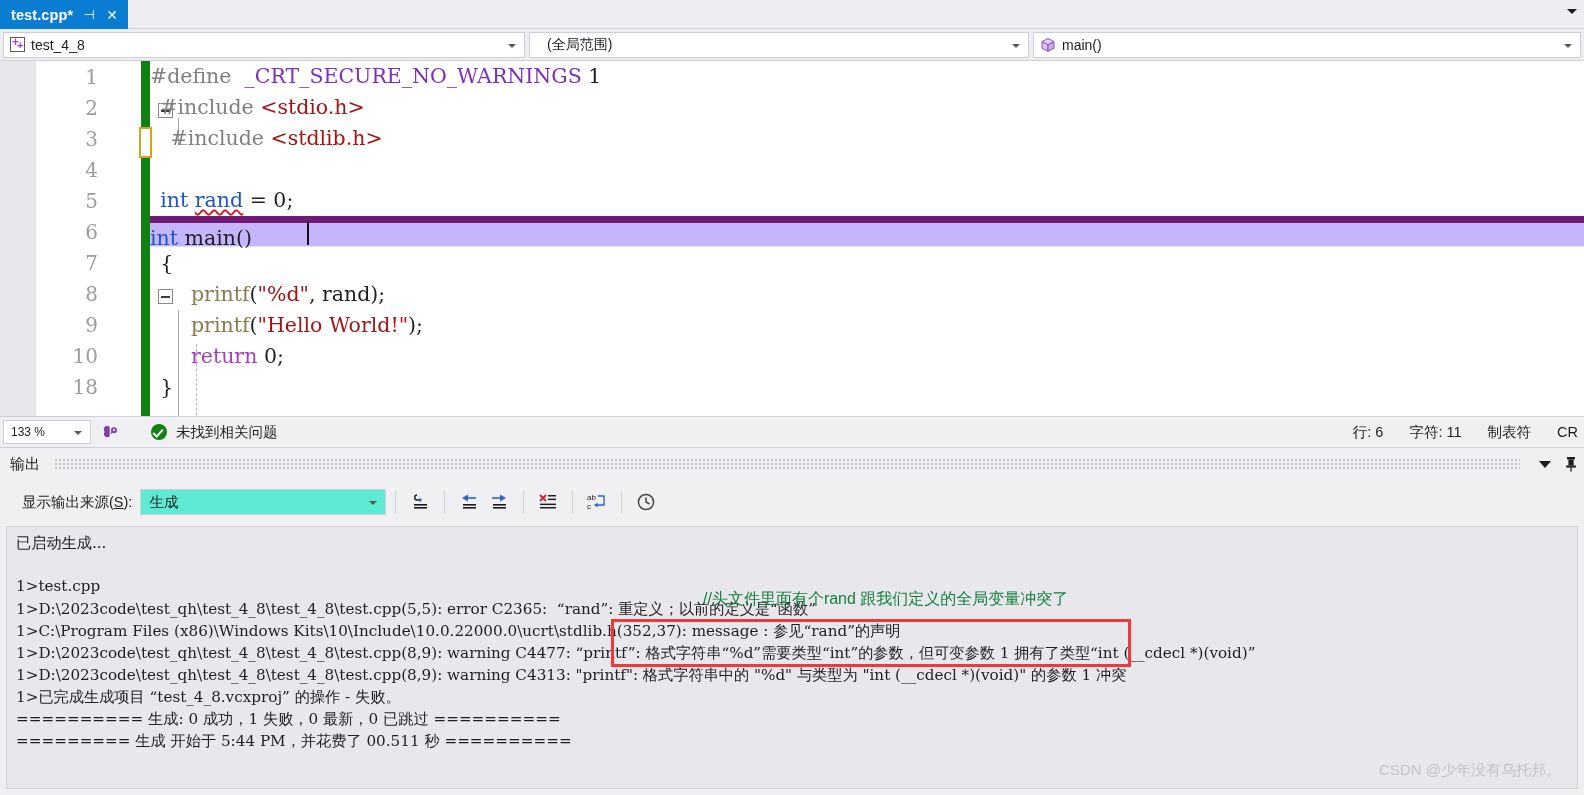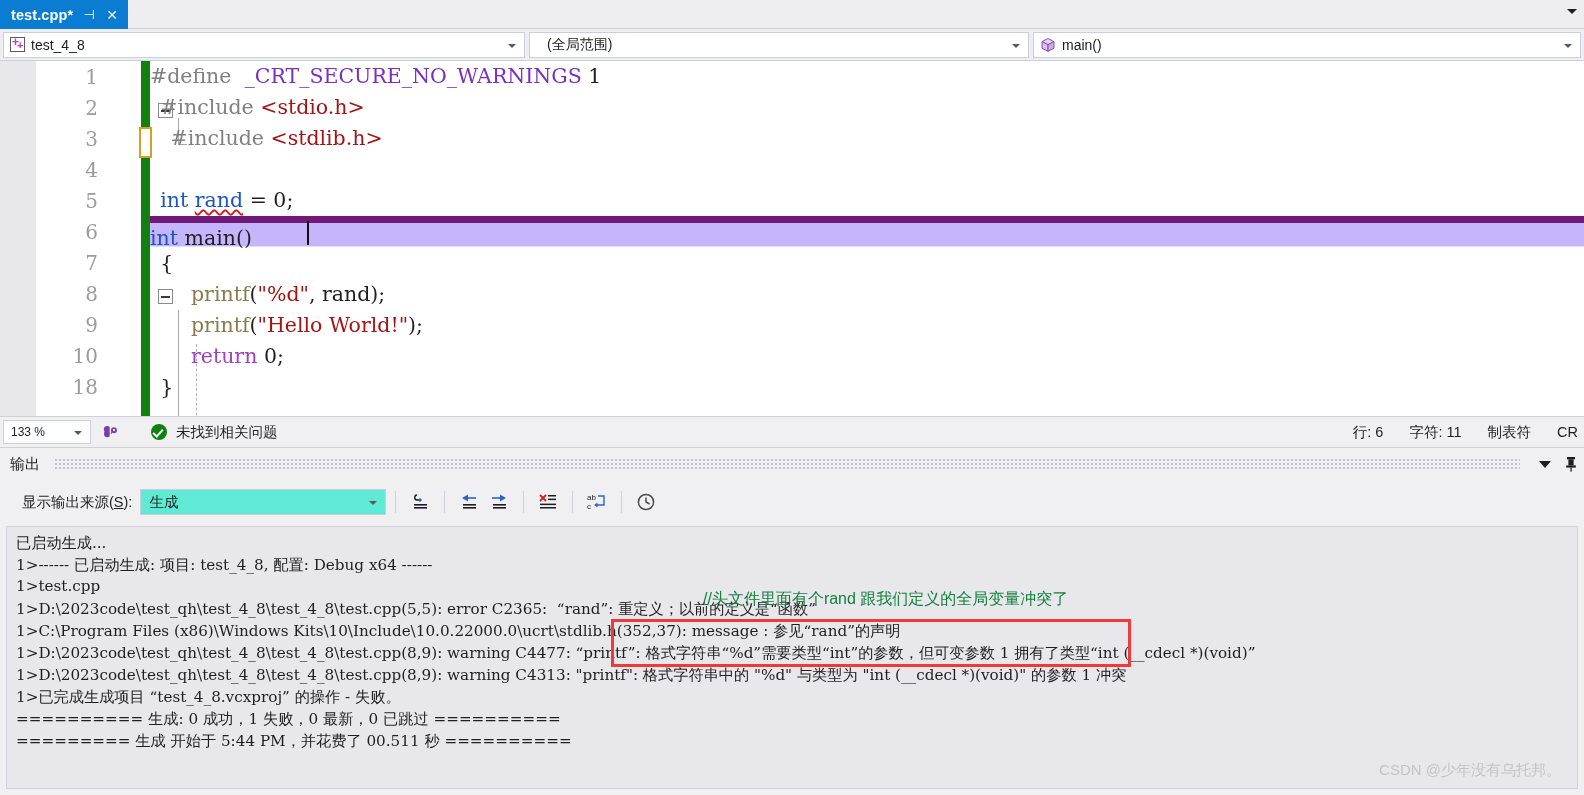--- a/index.html
+++ b/index.html
@@ -375,21 +375,20 @@
       <span class="tb-ico">
         <svg width="22" height="22" viewBox="0 0 22 22">
           <circle cx="11" cy="11" r="7.6" fill="none" stroke="#4a4a4a" stroke-width="1.5"></circle>
           <path d="M11 6.4 L11 11 L14.6 13" fill="none" stroke="#4a4a4a" stroke-width="1.5"></path>
         </svg>
       </span>
     </div>
 
     <div class="out-body">
       <div class="logline" style="top:6px">已启动生成...</div>
-      <div class="logline" style="top:28px">1&gt;------ 已启动生成: 项目: test_4_8, 配置: Debug x64 ------</div>
       <div class="logline" style="top:50px">1&gt;test.cpp</div>
       <div class="logline" style="top:72px">1&gt;D:\2023code\test_qh\test_4_8\test_4_8\test.cpp(5,5): error C2365:  “rand”: 重定义；以前的定义是“函数”</div>
       <div class="logline" style="top:94px">1&gt;C:\Program Files (x86)\Windows Kits\10\Include\10.0.22000.0\ucrt\stdlib.h(352,37): message : 参见“rand”的声明</div>
       <div class="logline" style="top:116px">1&gt;D:\2023code\test_qh\test_4_8\test_4_8\test.cpp(8,9): warning C4477: “printf”: 格式字符串“%d”需要类型“int”的参数，但可变参数 1 拥有了类型“int (__cdecl *)(void)”</div>
       <div class="logline" style="top:138px">1&gt;D:\2023code\test_qh\test_4_8\test_4_8\test.cpp(8,9): warning C4313: "printf": 格式字符串中的 "%d" 与类型为 "int (__cdecl *)(void)" 的参数 1 冲突</div>
       <div class="logline" style="top:160px">1&gt;已完成生成项目 “test_4_8.vcxproj” 的操作 - 失败。</div>
       <div class="logline" style="top:182px">========== 生成: 0 成功，1 失败，0 最新，0 已跳过 ==========</div>
       <div class="logline" style="top:204px">========= 生成 开始于 5:44 PM，并花费了 00.511 秒 ==========</div>
 
       <div class="annot" style="left:696px; top:62px">//头文件里面有个rand 跟我们定义的全局变量冲突了</div>

